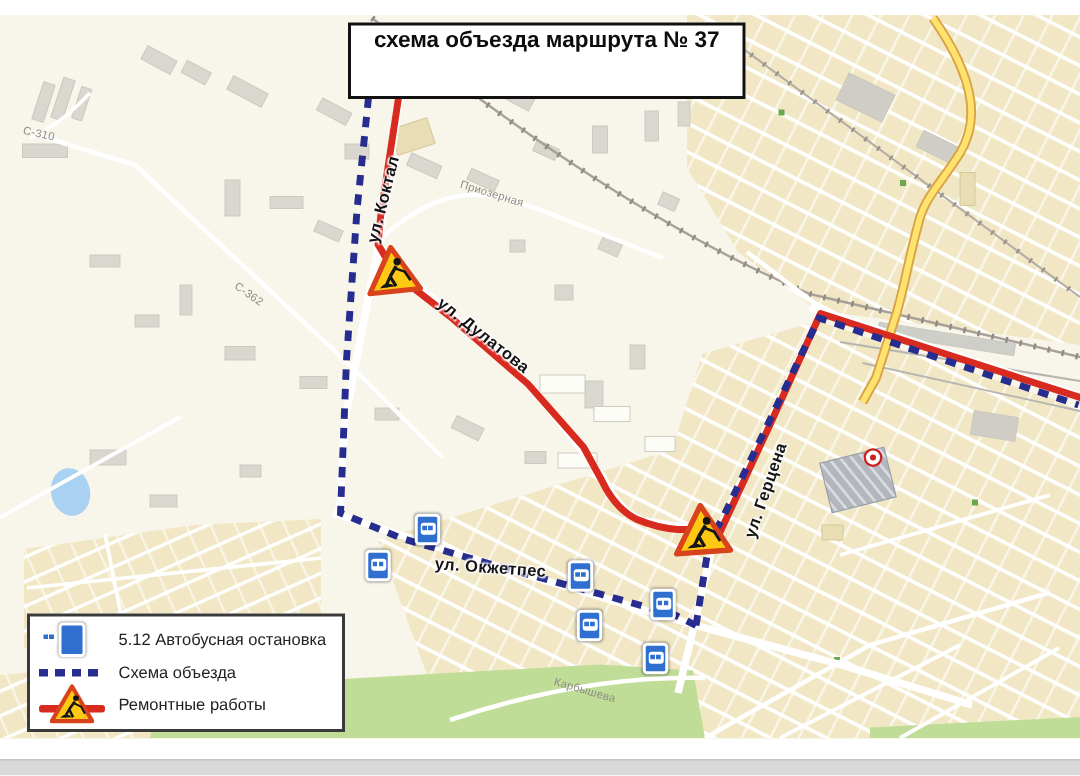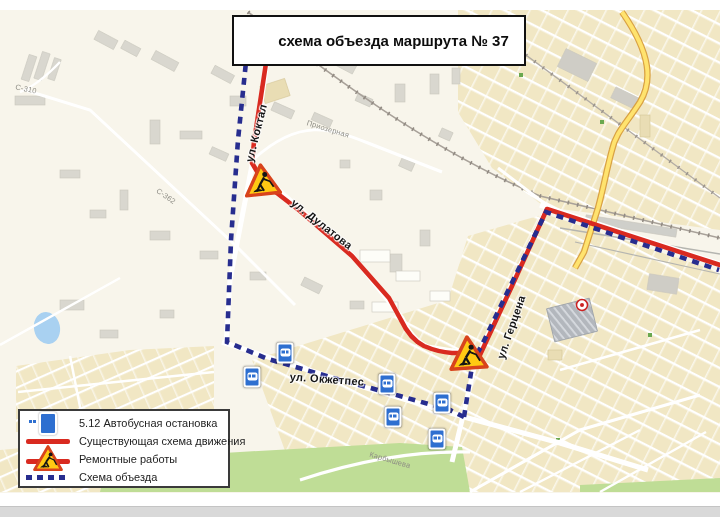--- a/index.html
+++ b/index.html
@@ -17,21 +17,21 @@
     box-shadow:0 0 2px rgba(0,0,0,.45);}
   .busstop::before{content:"";position:absolute;left:1.5px;top:3.5px;width:10px;height:8px;
     background:#fff;border-radius:2px;}
   .busstop::after{content:"";position:absolute;left:3px;top:5.5px;width:7px;height:3px;
     background:linear-gradient(to right,#2e6fd0 0 3px,#fff 3px 4px,#2e6fd0 4px 7px);}
   .rw-sign{position:absolute;transform:translate(-50%,-50%) rotate(var(--r,0deg));}
   .rw-sign svg{display:block;}
   
   .title-box{position:absolute;left:232px;top:15px;width:261px;height:47px;background:#fff;
     border:2px solid #111;display:flex;flex-direction:column;align-items:center;
-    justify-content:center;line-height:1.3;padding-left:29px;}
+    justify-content:flex-start;line-height:1.3;}
   .title-box span{font-weight:bold;font-size:15px;color:#0d0d0d;white-space:nowrap;}
   
   .legend{position:absolute;left:18px;top:409px;width:212px;height:79px;background:#fff;
     border:2px solid #3a3a3a;display:flex;flex-direction:column;justify-content:space-evenly;
     padding:3px 6px;box-sizing:border-box;}
   .lrow{display:flex;align-items:center;gap:9px;}
   .lrow .txt{font-size:11px;color:#222;white-space:nowrap;}
   .sw{flex:0 0 44px;display:flex;align-items:center;justify-content:center;position:relative;height:18px;}
   .sw-line{width:44px;height:5px;background:#d92a20;border-radius:2px;}
   .sw-dash{width:44px;height:5px;
@@ -234,37 +234,31 @@
 
   <div class="legend">
     <div class="lrow">
       <span class="sw">
           <span class="busstop sw-bus"></span>
         </span>
       <span class="txt">5.12 Автобусная остановка</span>
     </div>
     <div class="lrow">
       <span class="sw">
-          <span class="sw-line"></span>
+          <span class="sw-dash"></span>
         </span>
-      <span class="txt">Существующая схема движения</span>
+      <span class="txt">Схема объезда</span>
     </div>
     <div class="lrow">
       <span class="sw">
         <span class="sw-rw-line"></span>
         <svg class="sw-rw-sign" width="30" height="27" viewBox="0 0 40 36">
             <use href="#rw-symbol"></use>
           </svg>
       </span>
       <span class="txt">Ремонтные работы</span>
     </div>
-    <div class="lrow">
-      <span class="sw">
-          <span class="sw-dash"></span>
-        </span>
-      <span class="txt">Схема объезда</span>
-    </div>
   </div>
 
   <div class="strip top"></div>
   <div class="strip bottom-white"></div>
   <div class="strip bottom-gray"></div>
 </div>
 
 </body></html>

